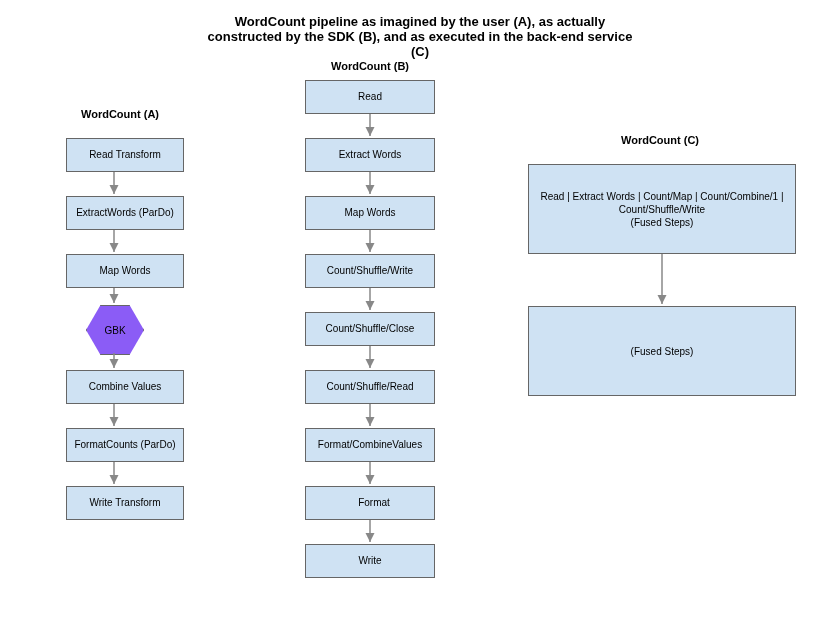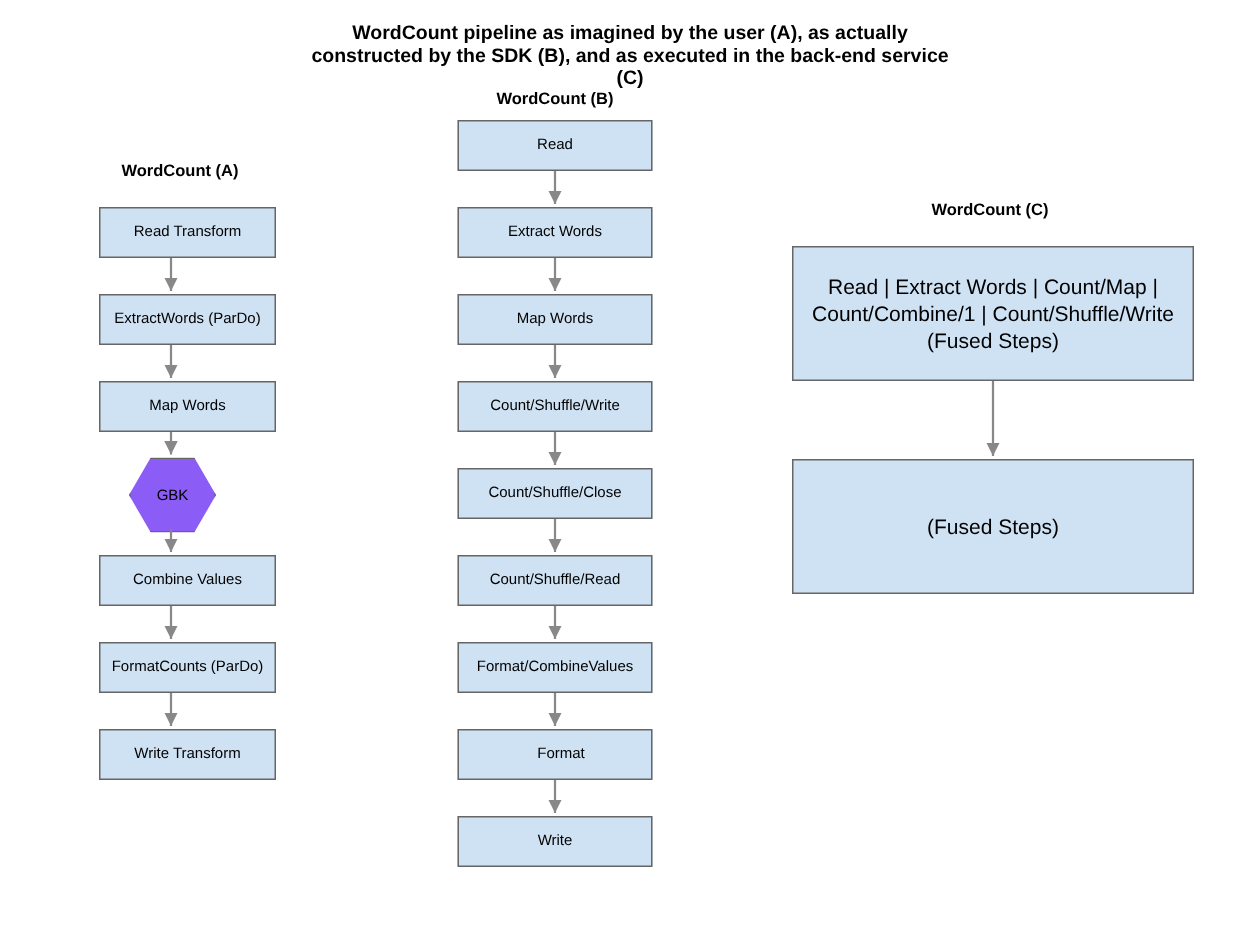--- a/index.html
+++ b/index.html
@@ -59,21 +59,21 @@
       align-items: center;
       justify-content: center;
       font-size: 10px;
     }
     .big-box {
       position: absolute;
       left: 528px;
       width: 268px;
       background: #cfe2f3;
       border: 1px solid #666;
-      font-size: 14px;
+      font-size: 10px;
       display: flex;
       flex-direction: column;
       align-items: center;
       justify-content: center;
       text-align: center;
       padding: 8px;
       box-sizing: border-box;
       line-height: 1.3;
     }
     svg { position: absolute; top: 0; left: 0; pointer-events: none; }

